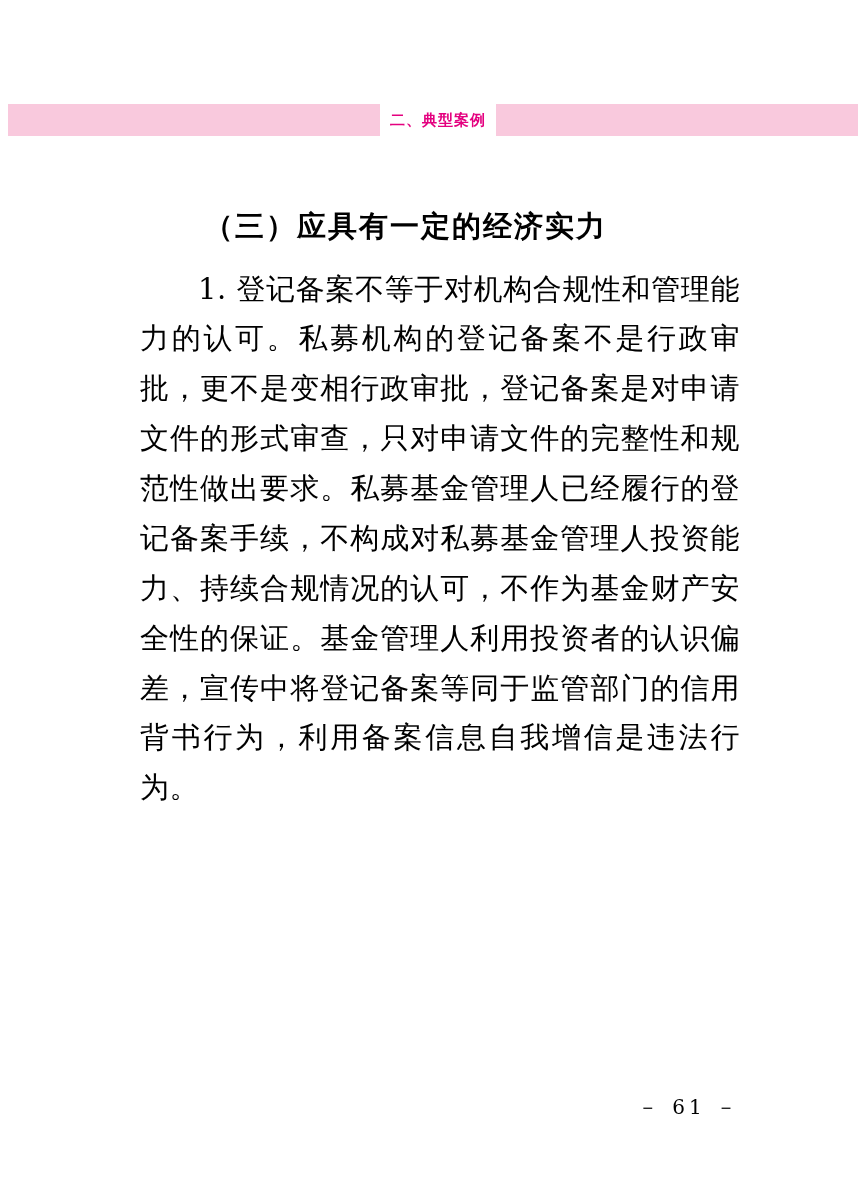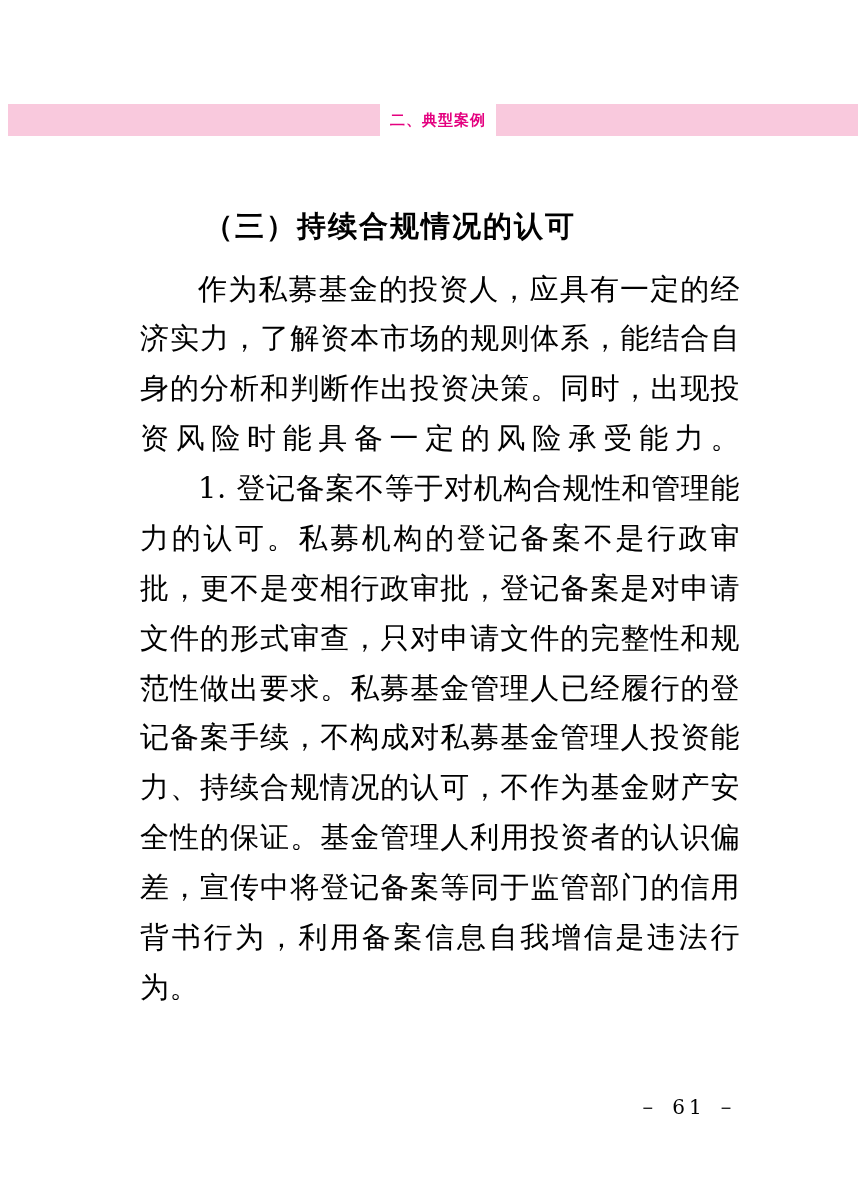--- a/index.html
+++ b/index.html
@@ -100,20 +100,19 @@
 
 <div class="page">
 
   <div class="header-band">
     <div class="band-seg band-left"></div>
     <div class="band-title">二、典型案例</div>
     <div class="band-seg band-right"></div>
   </div>
 
   <div class="content">
-    <h2 class="section-heading">（三）持续合规情况的认可</h2>
-    <p class="para">作为私募基金的投资人，应具有一定的经济实力，了解资本市场的规则体系，能结合自身的分析和判断作出投资决策。同时，出现投资风险时能具备一定的风险承受能力。</p>
+    <h2 class="section-heading">（三）应具有一定的经济实力</h2>
     <p class="para last">1. 登记备案不等于对机构合规性和管理能力的认可。私募机构的登记备案不是行政审批，更不是变相行政审批，登记备案是对申请文件的形式审查，只对申请文件的完整性和规范性做出要求。私募基金管理人已经履行的登记备案手续，不构成对私募基金管理人投资能力、持续合规情况的认可，不作为基金财产安全性的保证。基金管理人利用投资者的认识偏差，宣传中将登记备案等同于监管部门的信用背书行为，利用备案信息自我增信是违法行为。</p>
   </div>
 
   <div class="page-number">－ 61 －</div>
 
 </div>
 
 </body></html>

